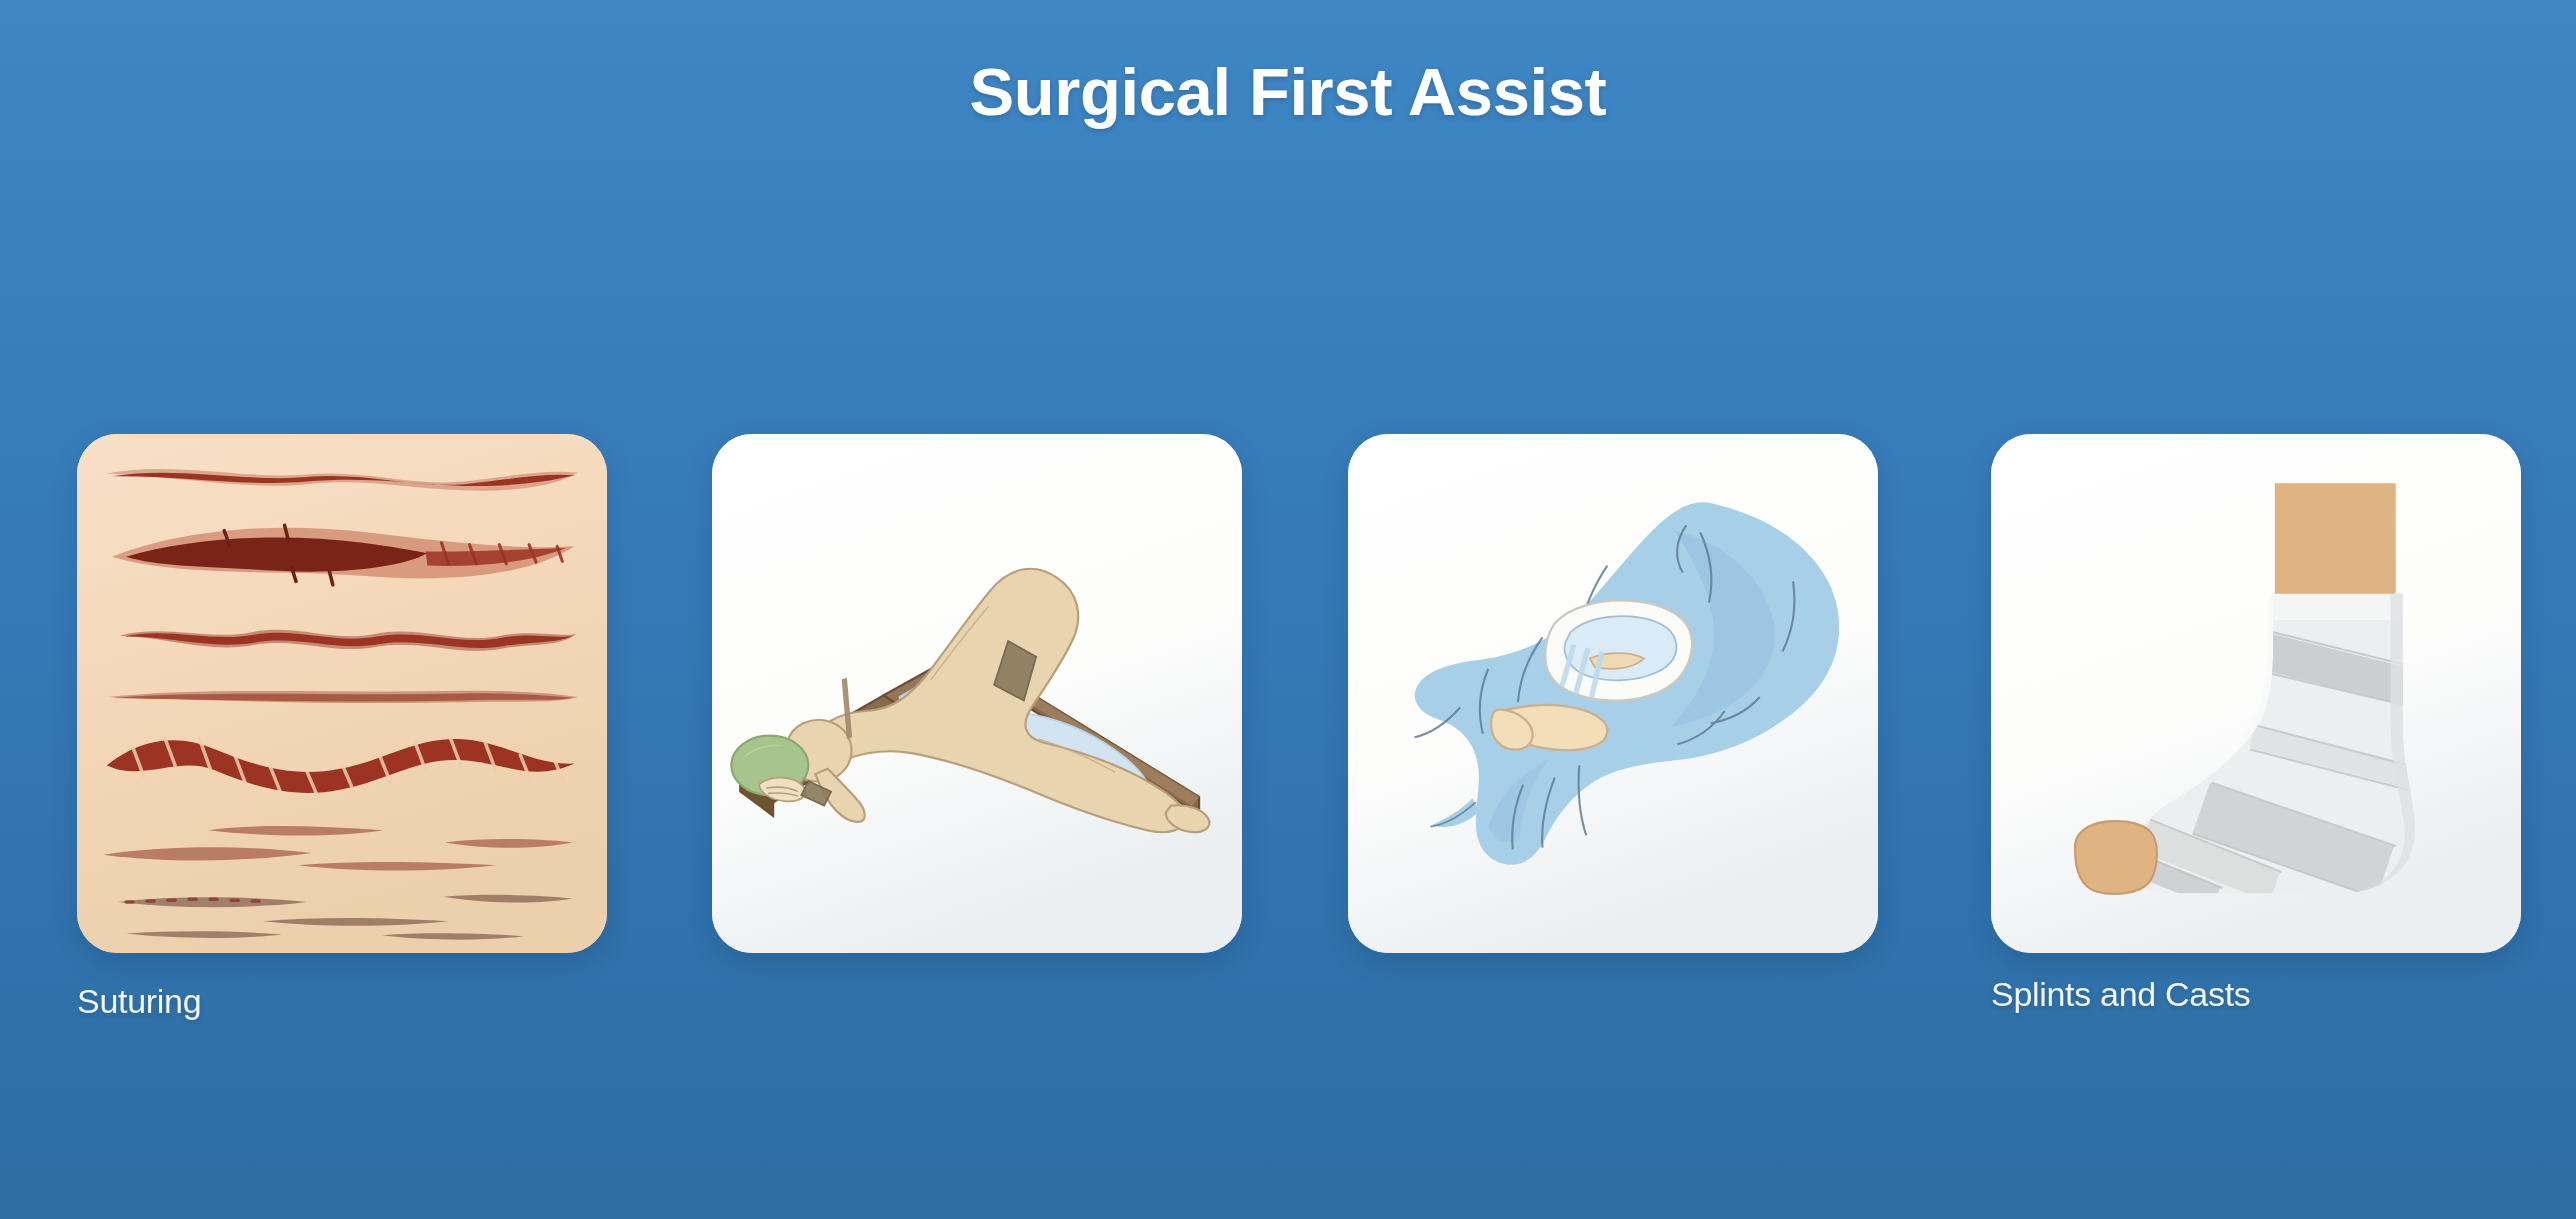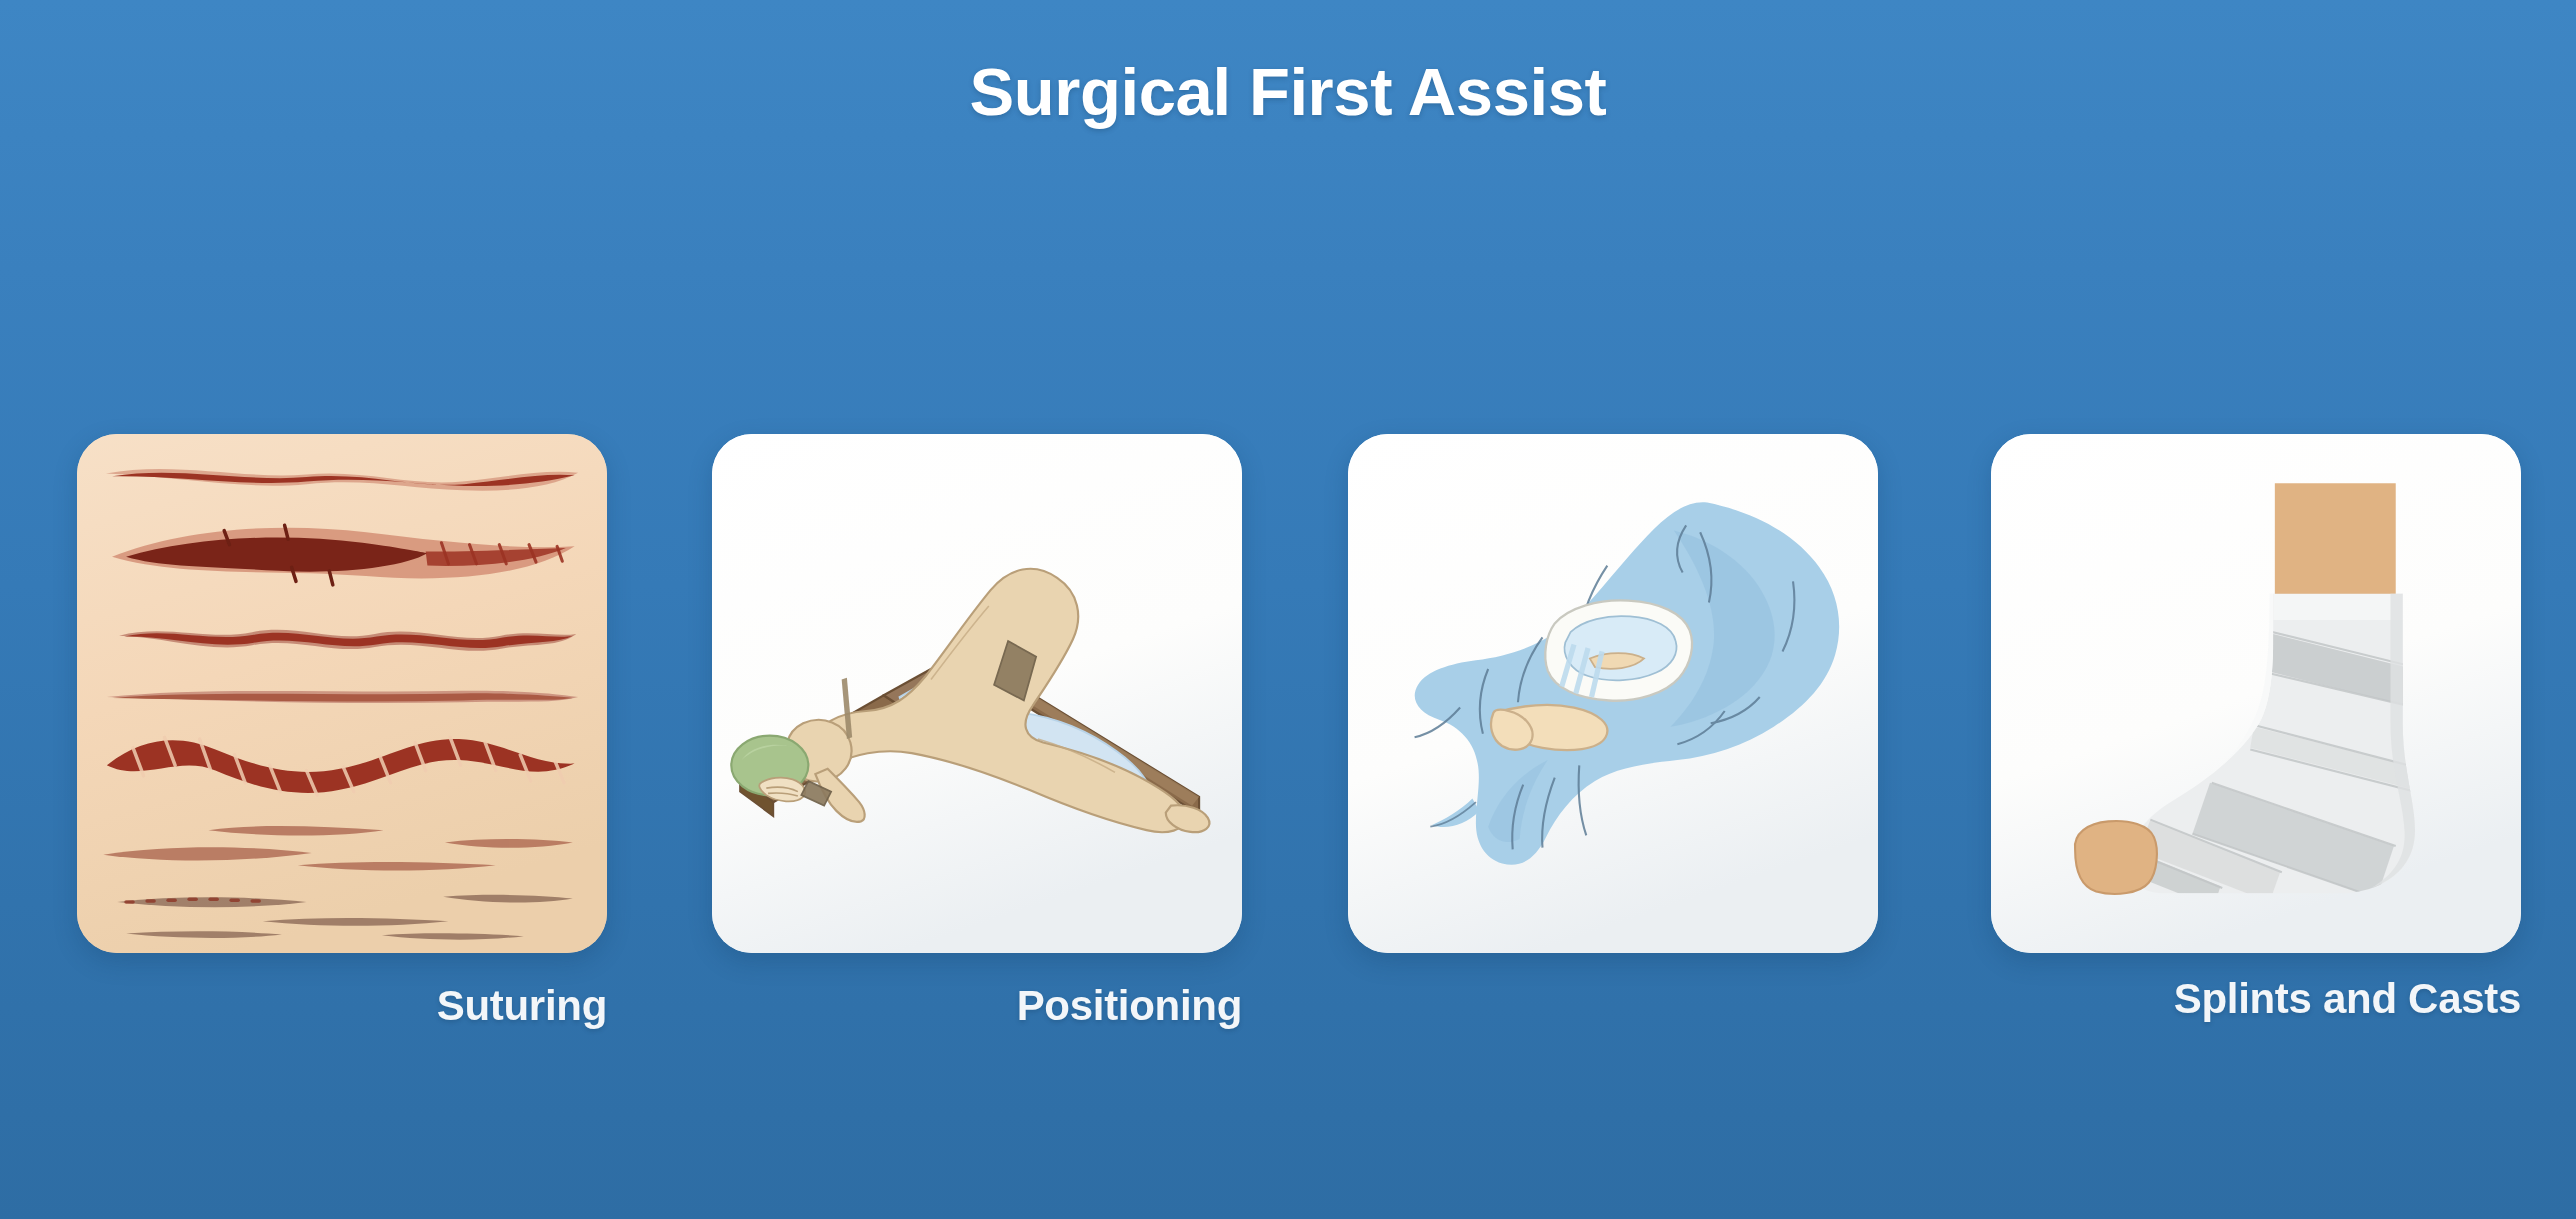--- a/index.html
+++ b/index.html
@@ -81,24 +81,24 @@
     inset: 0;
     width: 100%;
     height: 100%;
     display: block;
   }
 
   .tile-caption {
     position: absolute;
     left: 0;
     width: 530px;
-    text-align: right;
+    text-align: left;
     color: #f3f6f9;
-    font-size: 42px;
-    font-weight: bold;
+    font-size: 34px;
+    font-weight: normal;
     letter-spacing: -0.3px;
     text-shadow: 0 1.8px 4.4px rgba(18,58,95,0.28);
     white-space: nowrap;
   }
   .cap-low  { top: 548px; }
   .cap-high { top: 541px; }
 </style>
 </head>
 <body>
 
@@ -270,21 +270,20 @@
 
           <path d="M524 424 C542 422, 560 428, 566 438 C572 448, 562 456, 546 454
                    C530 452, 518 442, 518 432 Z" fill="#e9d4b0" stroke="#b99f79" stroke-width="2.5"></path>
 
           <g stroke="#c5ab85" stroke-width="1.8" fill="none" opacity="0.8">
             <path d="M250 280 C268 256, 292 224, 316 196"></path>
             <path d="M372 348 C400 356, 432 370, 460 386"></path>
           </g>
         </svg>
       </div>
-      <div class="tile-caption cap-low">Positioning</div>
     </div>
 
     <div class="card-cell cell-2">
       <div class="tile tile-white">
         <svg class="tile-art" viewBox="0 0 605 592">
           <defs>
             <linearGradient id="whitebg3" x1="0" y1="0" x2="0.35" y2="1">
               <stop offset="0" stop-color="#ffffff"></stop>
               <stop offset="0.6" stop-color="#fdfdfc"></stop>
               <stop offset="1" stop-color="#ebeff2"></stop>

